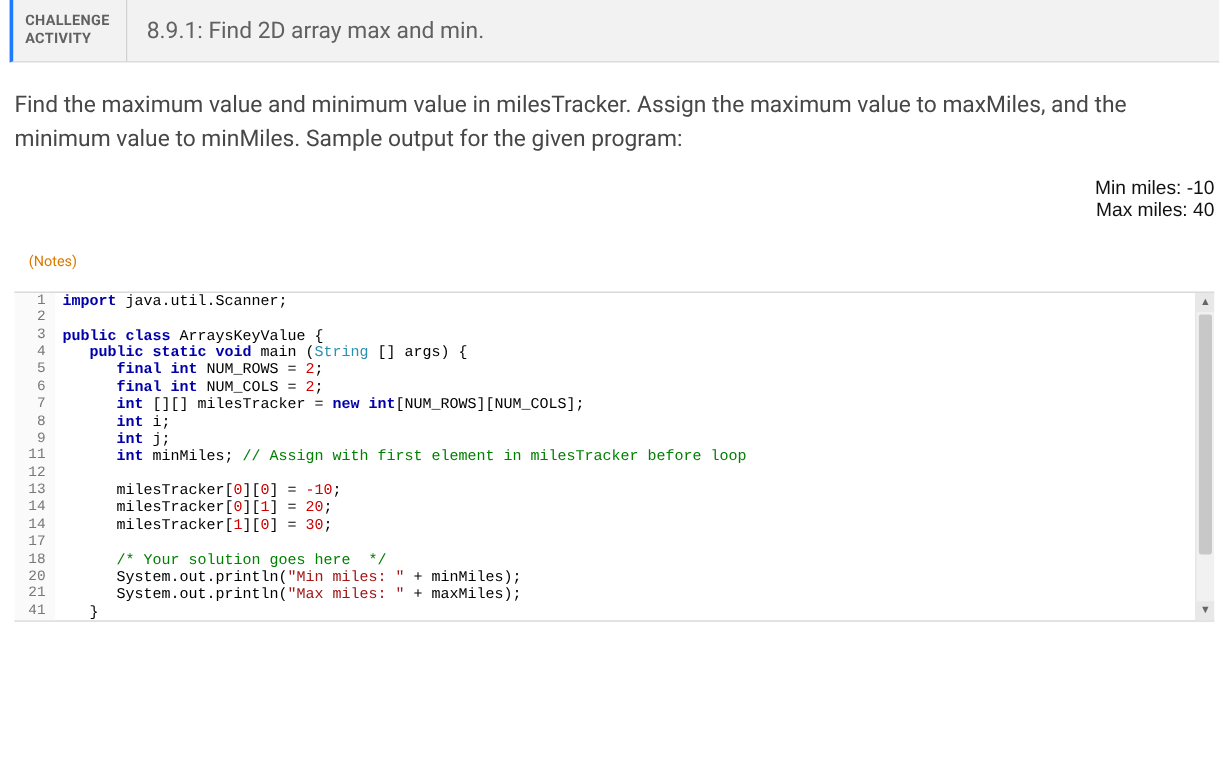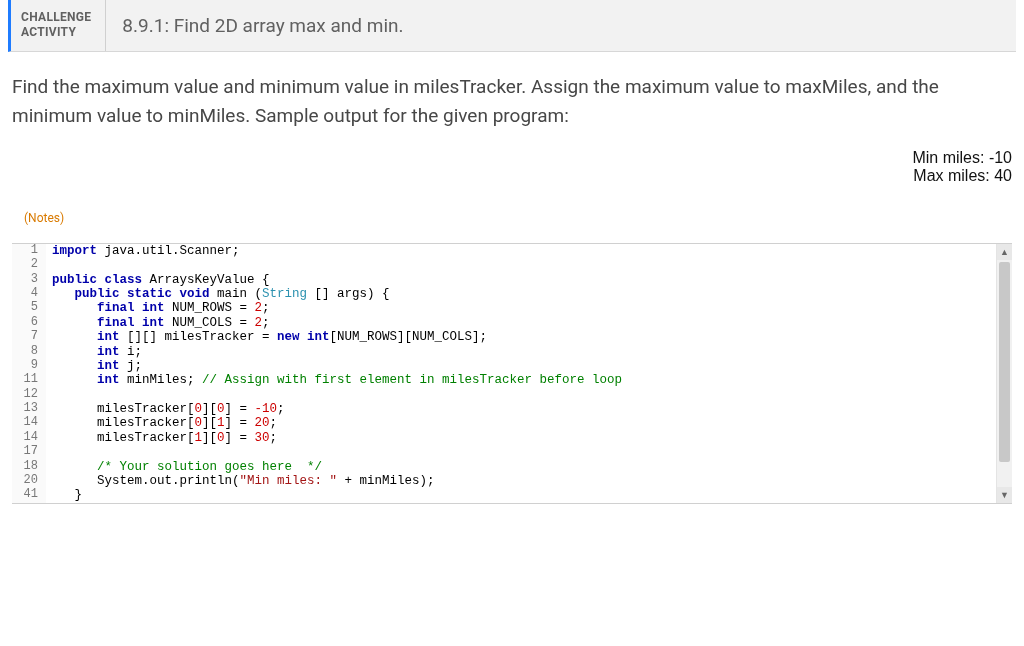--- a/index.html
+++ b/index.html
@@ -232,20 +232,24 @@
             </tr>
             <tr>
               <td class="gutter">18</td>
               <td class="codecell"><span>      </span><span class="cmt">/* Your solution goes here  */</span></td>
             </tr>
             <tr>
               <td class="gutter">20</td>
               <td class="codecell"><span>      System.out.println(</span><span class="str">"Min miles: "</span><span> + minMiles);</span></td>
             </tr>
             <tr>
+              <td class="gutter">21</td>
+              <td class="codecell"><span>      System.out.println(</span><span class="str">"Max miles: "</span><span> + maxMiles);</span></td>
+            </tr>
+            <tr>
               <td class="gutter">41</td>
               <td class="codecell"><span>   }</span></td>
             </tr>
           </tbody>
       </table>
       <div class="scrollbar">
         <div class="sb-btn sb-up">▲</div>
         <div class="sb-thumb"></div>
         <div class="sb-btn sb-down">▼</div>
       </div>

